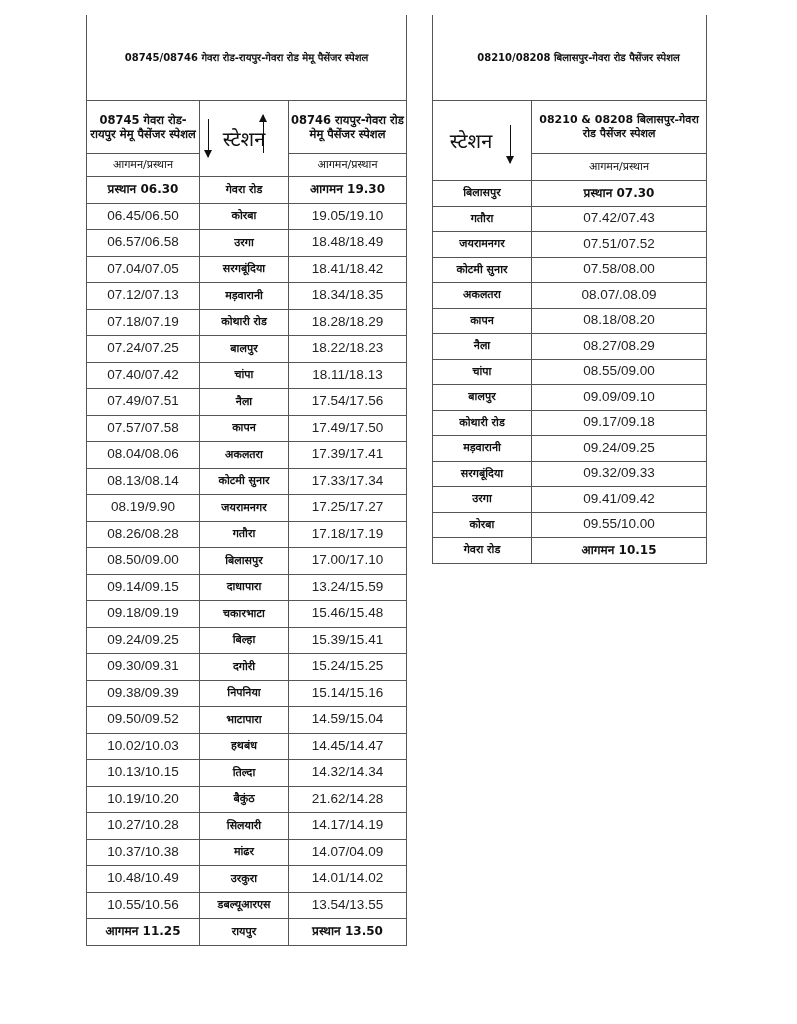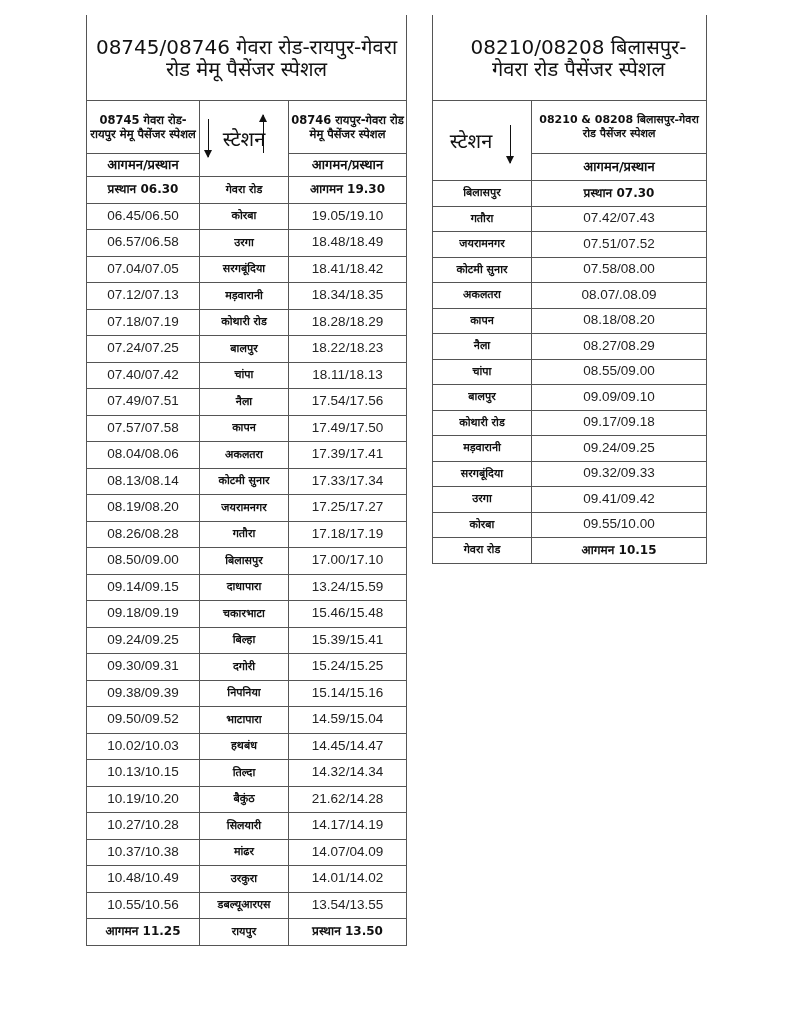--- a/index.html
+++ b/index.html
@@ -1,22 +1,22 @@
 <!DOCTYPE html>
 <html><head>
 <meta charset="utf-8">
 <style>
   html, body { margin: 0; padding: 0; background: #ffffff; }
   body { width: 797px; height: 1024px; position: relative; overflow: hidden;
          font-family: "DejaVu Sans", "Liberation Sans", sans-serif; color: #111; }
   .tbl { position: absolute; border-collapse: collapse; table-layout: fixed; }
   .tbl td { border: 1px solid #555; text-align: center; vertical-align: middle; padding: 0; line-height: 1.1; }
-  .tbl .title { border-top: none; font-weight: normal; font-size: 20px; line-height: 22px; padding: 0 6px; }
+  .tbl .title { border-top: none; font-weight: bold; font-size: 10px; line-height: 22px; padding: 0 6px; }
   .tbl .hdr { font-weight: bold; font-size: 11.5px; line-height: 14px; margin-left: 32px; }
-  .tbl .sub { font-weight: bold; font-size: 13px; }
+  .tbl .sub { font-weight: normal; font-size: 11px; }
   .tbl .time { font-size: 13.5px; color: #222; font-family: "Liberation Sans", "DejaVu Sans", sans-serif; }
   .tbl .time-bold { font-size: 12px; font-weight: bold; margin-left: 9px; }
   .tbl .station { font-weight: bold; font-size: 11px; }
   #t1 { left: 86px; top: 15px; width: 320px; }
   #t2 { left: 432px; top: 15px; width: 274px; }
   #t1 tr.data td { height: 25.5px; }
   #t2 tr.data td { height: 24.5px; }
   .station-hdr { position: relative; font-size: 20px; font-weight: normal; }
   .arrow-down, .arrow-up { position: absolute; width: 1px; background: #111; }
   .arrow-down::after { content: ""; position: absolute; left: -4px; bottom: -1px; border-left: 4.5px solid transparent; border-right: 4.5px solid transparent; border-top: 8px solid #111; }
@@ -104,21 +104,21 @@
         <td class="time">08.04/08.06</td>
         <td class="station">अकलतरा</td>
         <td class="time">17.39/17.41</td>
       </tr>
       <tr class="data">
         <td class="time">08.13/08.14</td>
         <td class="station">कोटमी सुनार</td>
         <td class="time">17.33/17.34</td>
       </tr>
       <tr class="data">
-        <td class="time">08.19/08.20</td>
+        <td class="time">08.19/9.90</td>
         <td class="station">जयरामनगर</td>
         <td class="time">17.25/17.27</td>
       </tr>
       <tr class="data">
         <td class="time">08.26/08.28</td>
         <td class="station">गतौरा</td>
         <td class="time">17.18/17.19</td>
       </tr>
       <tr class="data">
         <td class="time">08.50/09.00</td>

